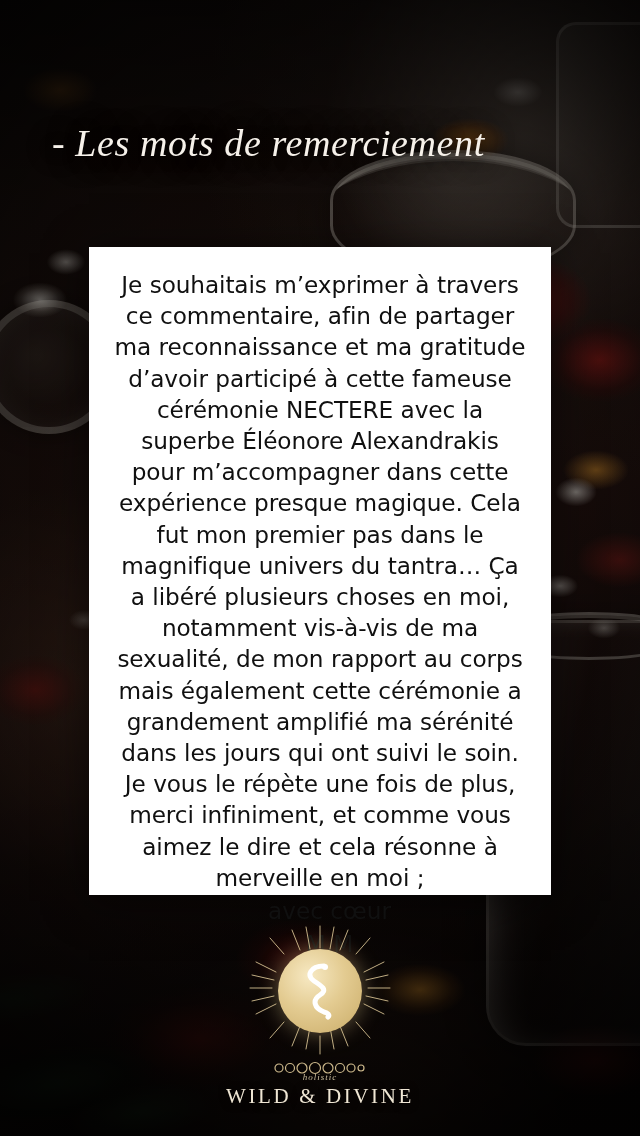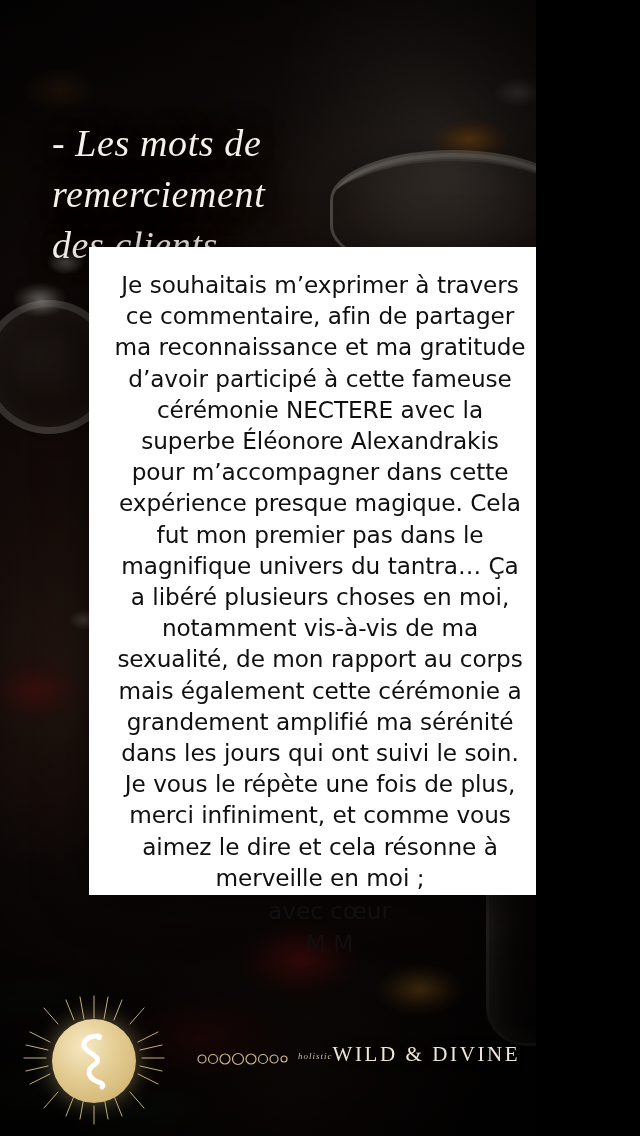--- a/index.html
+++ b/index.html
@@ -9,21 +9,21 @@
   }
   body {
     width: 640px;
     height: 1136px;
     overflow: hidden;
     font-family: "Liberation Sans", sans-serif;
   }
 
   #story {
     position: relative;
-    width: 536px;
+    width: 640px;
     height: 1136px;
     overflow: hidden;
     background: #1a0f0c;
   }
 
   
   .bg-layer {
     position: absolute;
     inset: 0;
   }
@@ -203,23 +203,23 @@
     text-align: center;
     margin-top: 2px;
     margin-left: 19px;
   }
 
   
   .logo-wrap {
     position: absolute;
     left: 0;
     right: 0;
-    bottom: 8px;
+    bottom: 17px;
     display: flex;
-    flex-direction: row;
+    flex-direction: column;
     align-items: center;
   }
   .logo-mark {
     position: relative;
     width: 188px;
     height: 140px;
     display: flex;
     align-items: center;
     justify-content: center;
   }
@@ -276,21 +276,20 @@
   <div class="jar-upper-right"></div>
   <div class="jar-top"></div>
   <div class="jar-left"></div>
   <div class="jar-right"></div>
   <div class="jar-right-rim"></div>
   <div class="foliage"></div>
   <div class="bg-layer vignette"></div>
 
   <div class="heading">
     <span>- Les  mots de remerciement</span>
-    <span class="line2">des clients -</span>
   </div>
 
   <div class="card">
     <div class="card-text">Je souhaitais m’exprimer à travers ce commentaire, afin de partager ma reconnaissance et ma gratitude d’avoir participé à cette fameuse cérémonie NECTERE avec la superbe Éléonore Alexandrakis pour m’accompagner dans cette expérience presque magique. Cela fut mon premier pas dans le magnifique univers du tantra… Ça a libéré plusieurs choses en moi, notamment vis-à-vis de ma sexualité, de mon rapport au corps mais également cette cérémonie a grandement amplifié ma sérénité dans les jours qui ont suivi le soin. Je vous le répète une fois de plus, merci infiniment, et comme vous aimez le dire et cela résonne à merveille en moi ;</div>
     <div class="card-sign">avec cœur</div>
     <div class="card-sign">M.M</div>
   </div>
 
   <div class="logo-wrap">
     <div class="logo-mark">

